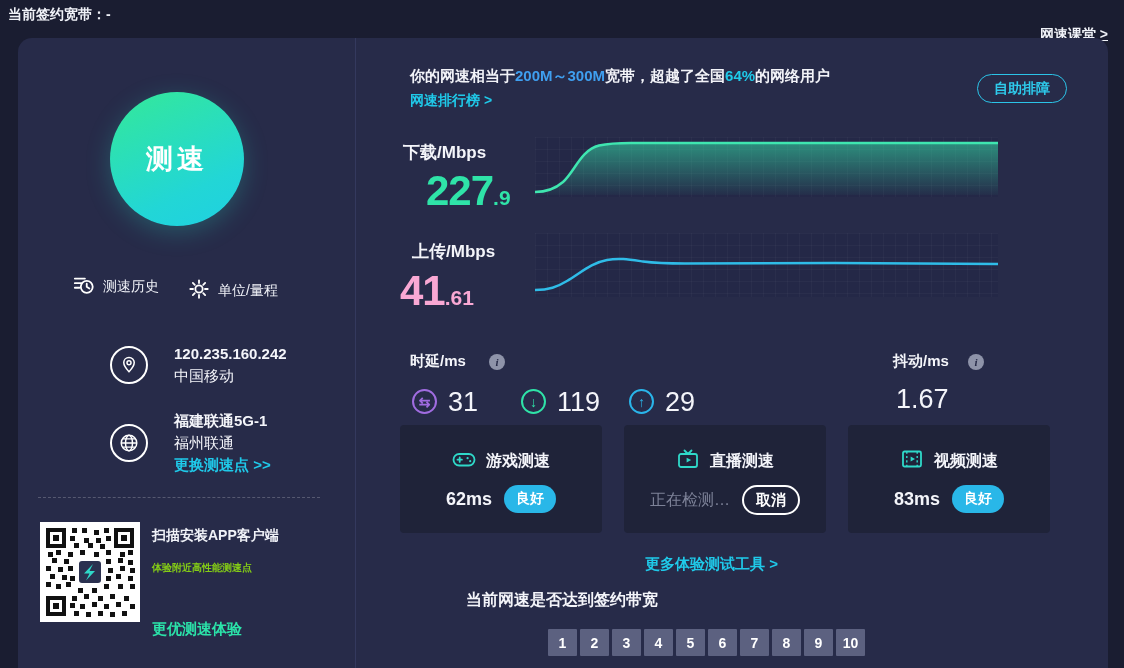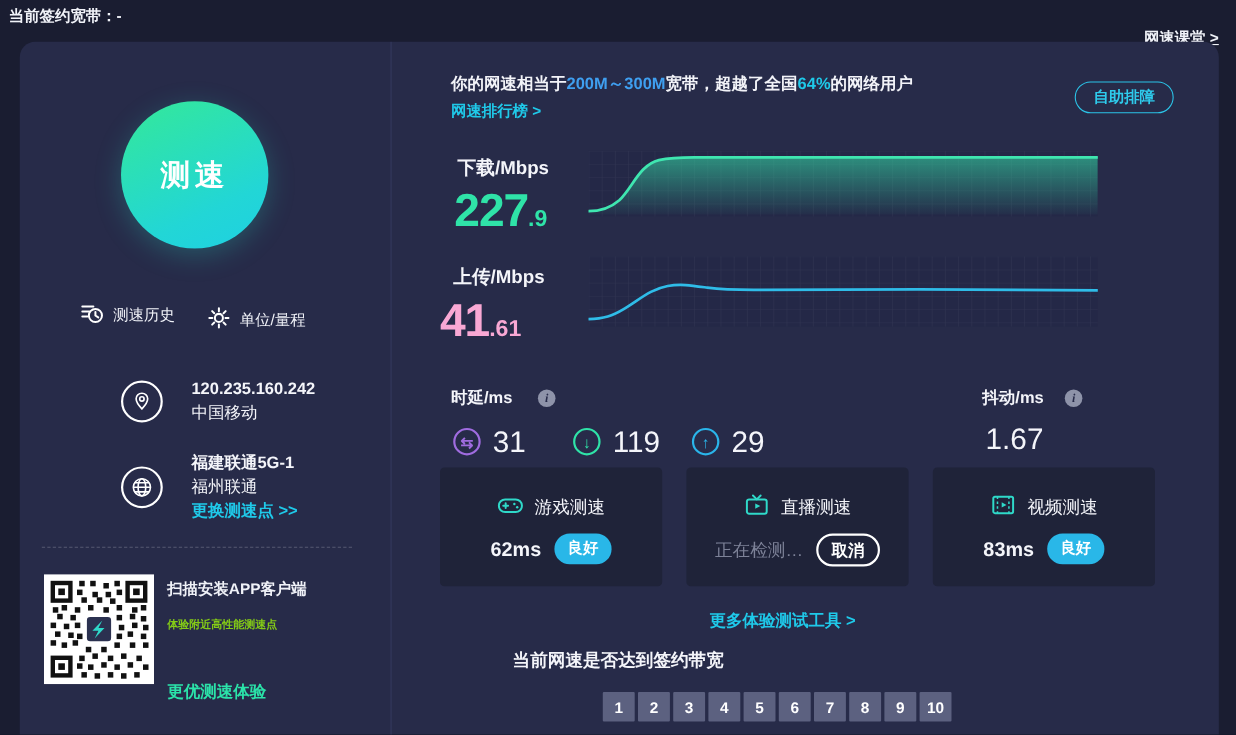--- a/index.html
+++ b/index.html
@@ -49,21 +49,21 @@
   .chart { position:absolute; display:block; }
 
   .sub-label { position:absolute; font-size:15px; font-weight:bold; color:#f4f5fa; }
   .info-icon { position:absolute; width:16px; height:16px; border-radius:50%; background:#8e93a9;
     color:#272b49; font:italic bold 11px "Liberation Serif",serif; display:flex; align-items:center; justify-content:center; cursor:pointer; }
   .lat-icon { position:absolute; width:25px; height:25px; border-radius:50%; display:flex; align-items:center; justify-content:center; font-size:14px; font-weight:bold; }
   .lat-val { position:absolute; font-size:27px; color:#f4f5fa; }
 
   .test-card { position:absolute; top:425px; width:202px; height:108px; background:#1f2339; border-radius:4px; }
   .card-head { position:absolute; left:0; right:0; top:22px; display:flex; align-items:center; justify-content:center; gap:10px;
-    font-size:16px; font-weight:normal; color:#f4f5fa; }
+    font-size:16px; font-weight:bold; color:#f4f5fa; }
   .card-row2 { position:absolute; left:0; right:0; top:60px; display:flex; align-items:center; justify-content:center; gap:12px; }
   .card-result { font-size:18px; font-weight:bold; color:#f4f5fa; }
   .card-status { font-size:16px; color:#7d8298; }
   .badge { min-width:52px; height:28px; padding:0 12px; border-radius:14px; background:#29b7e8; color:#fff;
     font-size:14px; font-weight:bold; display:flex; align-items:center; justify-content:center; }
   .cancel-btn { width:58px; height:30px; border:2px solid #fff; border-radius:16px; background:transparent;
     color:#fff; font-size:15px; font-weight:bold; display:flex; align-items:center; justify-content:center; cursor:pointer; }
 
   .more-link { position:absolute; left:645px; top:555px; font-size:15px; }
   .question { position:absolute; left:0; width:100%; top:590px; text-align:center; font-size:16px; font-weight:bold; color:#f4f5fa; }
@@ -223,22 +223,22 @@
   <div class="qr-promo1">体验附近高性能测速点</div>
   <div class="qr-promo2">更优测速体验</div>
 
   <div class="summary">
     <span>你的网速相当于</span><span class="blue-txt">200M～300M</span><span>宽带，超越了全国</span><span class="cyan-txt">64%</span><span>的网络用户</span>
   </div>
   <a class="ranking-link cyan-link">网速排行榜 &gt;</a>
 
   <button class="pill-btn" style="left:977px; top:74px; width:90px;">自助排障</button>
 
-  <div class="metric-label" style="left:416px; top:141px;">下载/Mbps</div>
-  <div class="big-value" style="left:413px; top:170px; color:#2fe3a8;">
+  <div class="metric-label" style="left:403px; top:141px;">下载/Mbps</div>
+  <div class="big-value" style="left:426px; top:170px; color:#2fe3a8;">
     <span class="big-int">227</span><span class="big-dec">.9</span>
   </div>
   <svg class="chart" style="left:535px; top:137px;" width="463" height="60" viewBox="0 0 463 60">
     <defs>
       <pattern id="grid" width="12" height="12" patternUnits="userSpaceOnUse">
         <path d="M12 0H0V12" fill="none" stroke="rgba(255,255,255,0.055)" stroke-width="1"></path>
       </pattern>
       <linearGradient id="dlfill" x1="0" y1="0" x2="0" y2="1">
         <stop offset="0" stop-color="rgba(53,226,170,0.55)"></stop>
         <stop offset="1" stop-color="rgba(53,226,170,0.03)"></stop>

